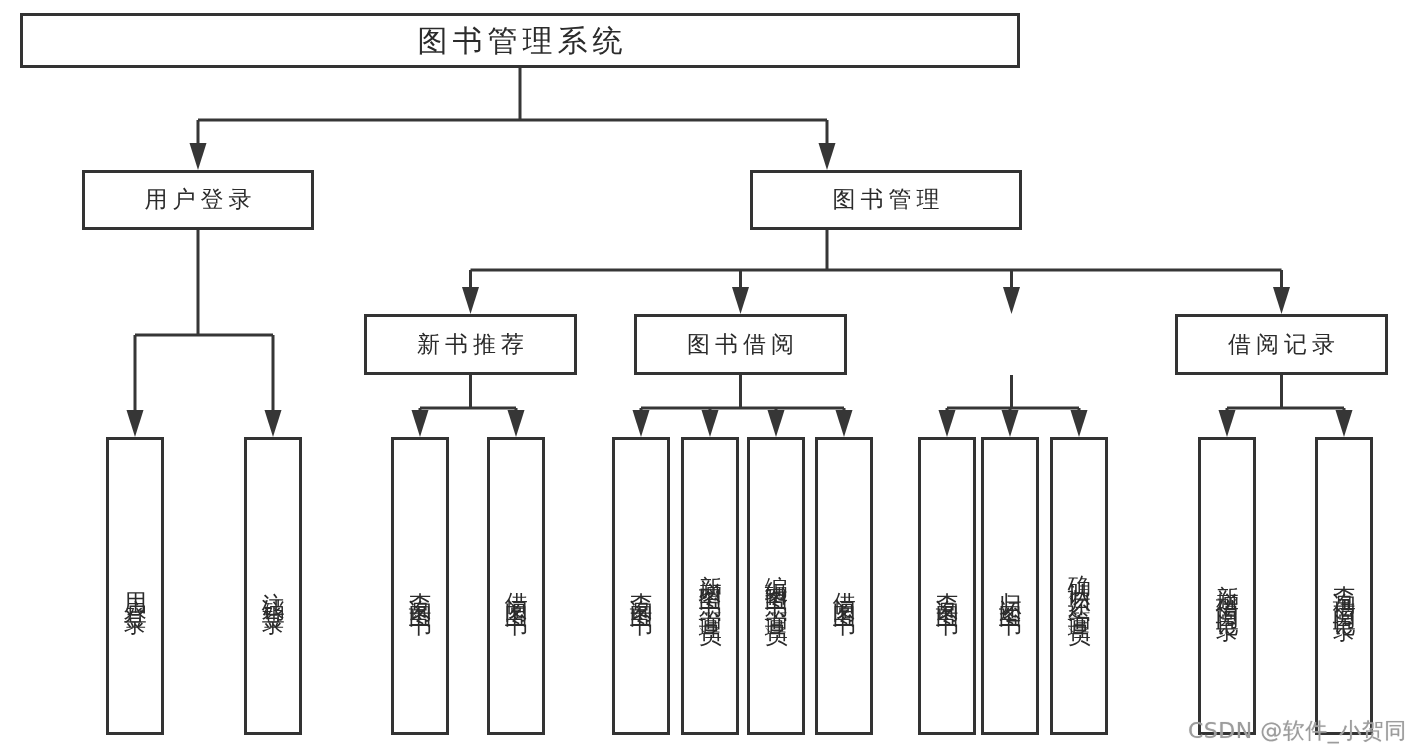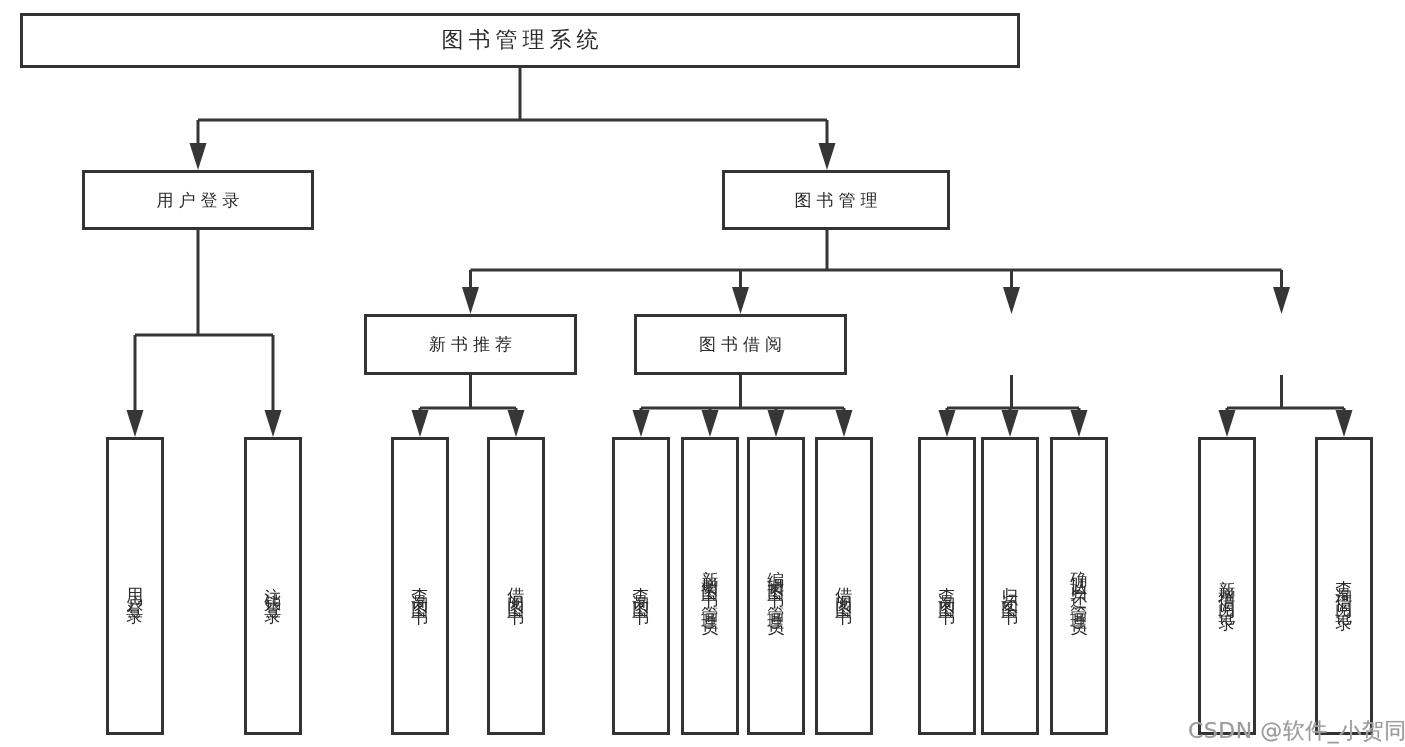--- a/index.html
+++ b/index.html
@@ -21,27 +21,27 @@
     position: absolute;
     box-sizing: border-box;
     border: 3px solid #333333;
     background: #ffffff;
     display: flex;
     align-items: center;
     justify-content: center;
   }
   .box .lbl {
     color: #2b2b2b;
-    font-size: 17px;
+    font-size: 23px;
     letter-spacing: 5px;
     padding-left: 5px;
     white-space: nowrap;
     line-height: 1.2;
   }
-  .box.root .lbl { font-size: 22px; }
+  .box.root .lbl { font-size: 30px; }
   .box.v .lbl {
     writing-mode: vertical-rl;
     text-orientation: mixed;
     letter-spacing: 7px;
     padding-left: 0;
     padding-top: 4px;
   }
   .edge { stroke: #363636; stroke-width: 3; fill: none; }
   .arrow { fill: #363636; stroke: none; }
   #watermark {
@@ -111,29 +111,32 @@
     </g>
   </svg>
 
   <div class="box root" style="left:20px;top:13px;width:1000px;height:55px">
     <span class="lbl">图书管理系统</span>
   </div>
 
   <div class="box" style="left:82px;top:170px;width:232px;height:60px">
     <span class="lbl">用户登录</span>
   </div>
-  <div class="box" style="left:722px;top:170px;width:228px;height:60px">
+  <div class="box" style="left:750px;top:170px;width:272px;height:60px">
     <span class="lbl">图书管理</span>
   </div>
 
   <div class="box" style="left:634px;top:314px;width:213px;height:61px">
     <span class="lbl">图书借阅</span>
   </div>
   <div class="box" style="left:364px;top:314px;width:213px;height:61px">
     <span class="lbl">新书推荐</span>
+  </div>
+  <div class="box" style="left:1175px;top:314px;width:213px;height:61px">
+    <span class="lbl">借阅记录</span>
   </div>
 
   <div class="box v" style="left:106px;top:437px;width:58px;height:298px">
     <span class="lbl">用户登录</span>
   </div>
   <div class="box v" style="left:244px;top:437px;width:58px;height:298px">
     <span class="lbl">注销登录</span>
   </div>
   <div class="box v" style="left:391px;top:437px;width:58px;height:298px">
     <span class="lbl">查询图书</span>

